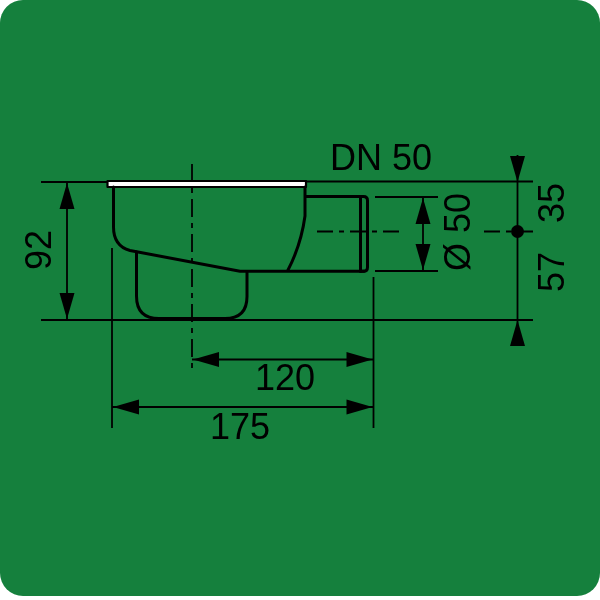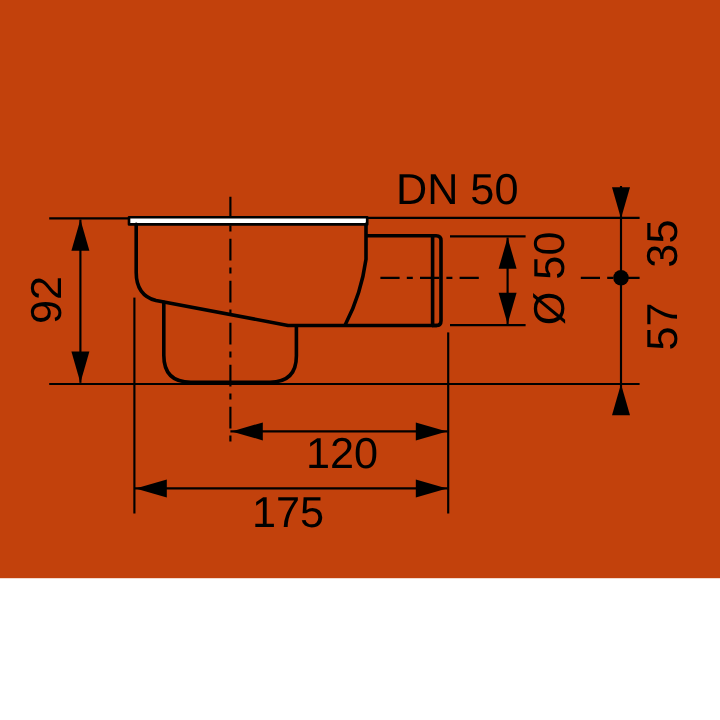--- a/index.html
+++ b/index.html
@@ -1,21 +1,22 @@
 <!DOCTYPE html>
 <html><head>
 <meta charset="utf-8">
 <style>
   html,body{margin:0;padding:0;background:#ffffff;}
   #canvas{
     position:relative;
-    width:600px;height:482px;
-    background:#c2410c;
+    width:600px;height:596px;
+    background:#15803d;
     font-family:"Liberation Sans",sans-serif;
     overflow:hidden;
+    border-radius:23px;
   }
   svg{display:block;}
   text{
     font-family:"Liberation Sans",sans-serif;
     font-size:36px;
     fill:#000000;
   }
 </style>
 </head>
 <body>

